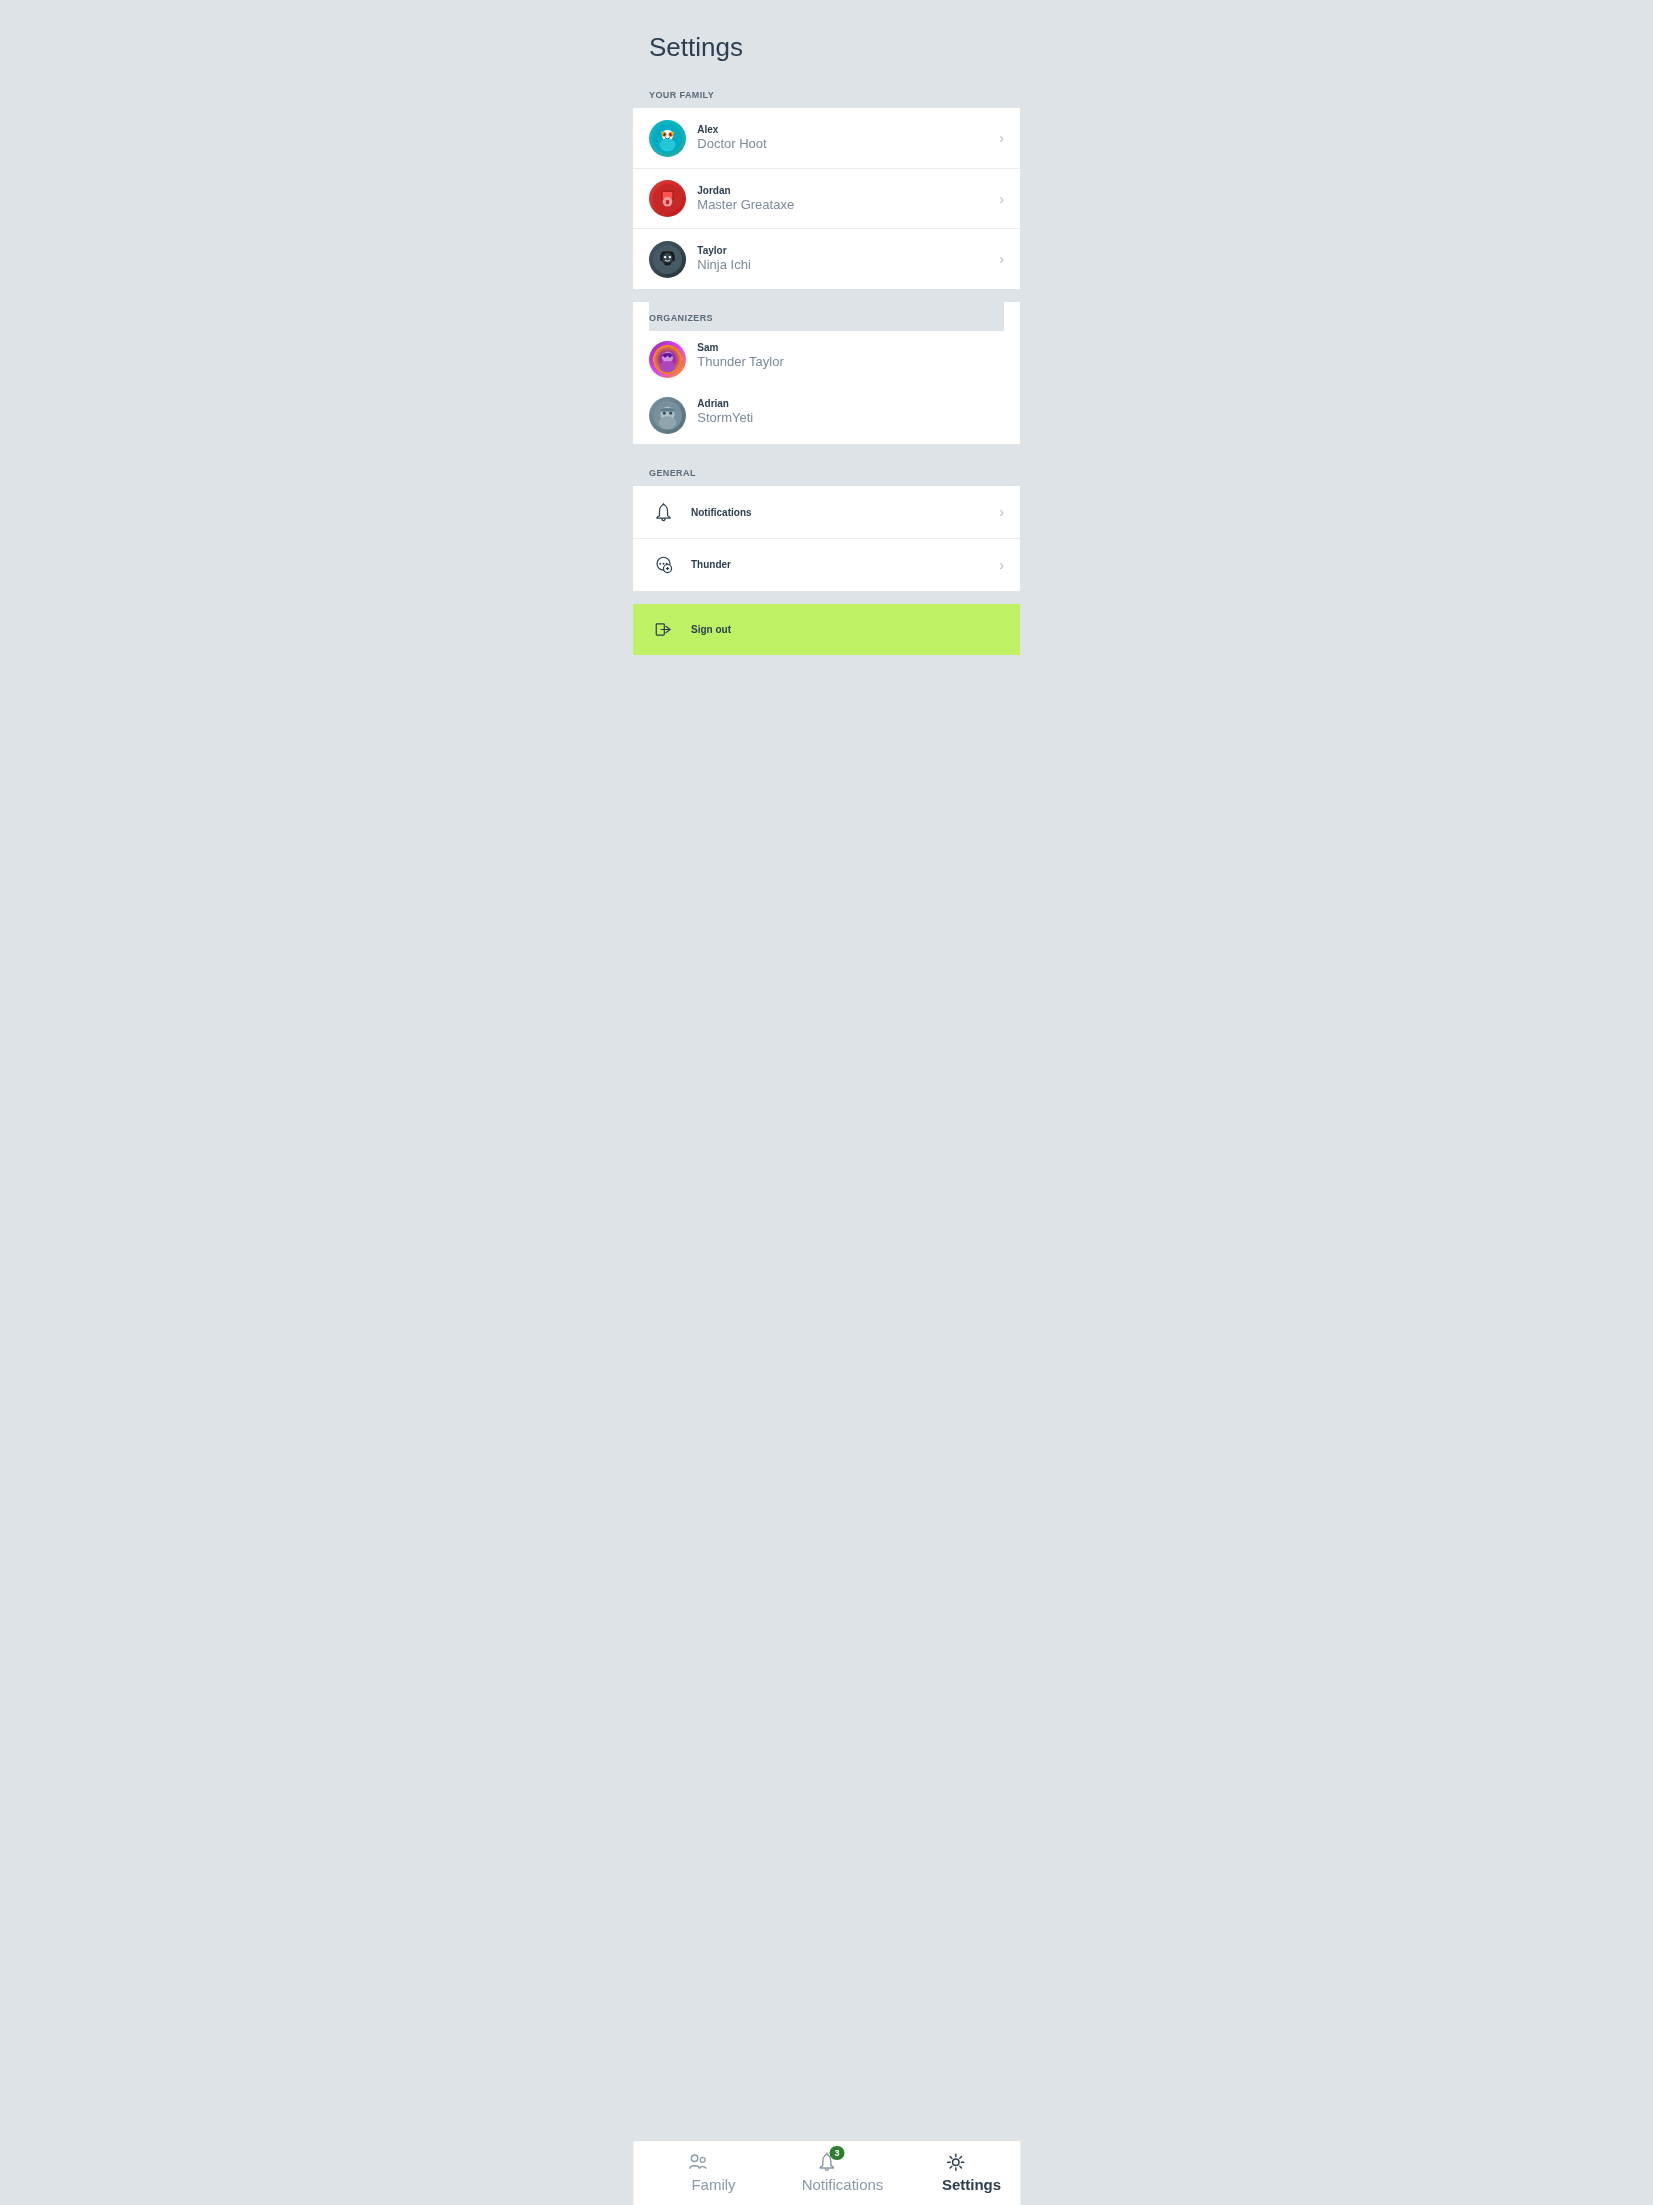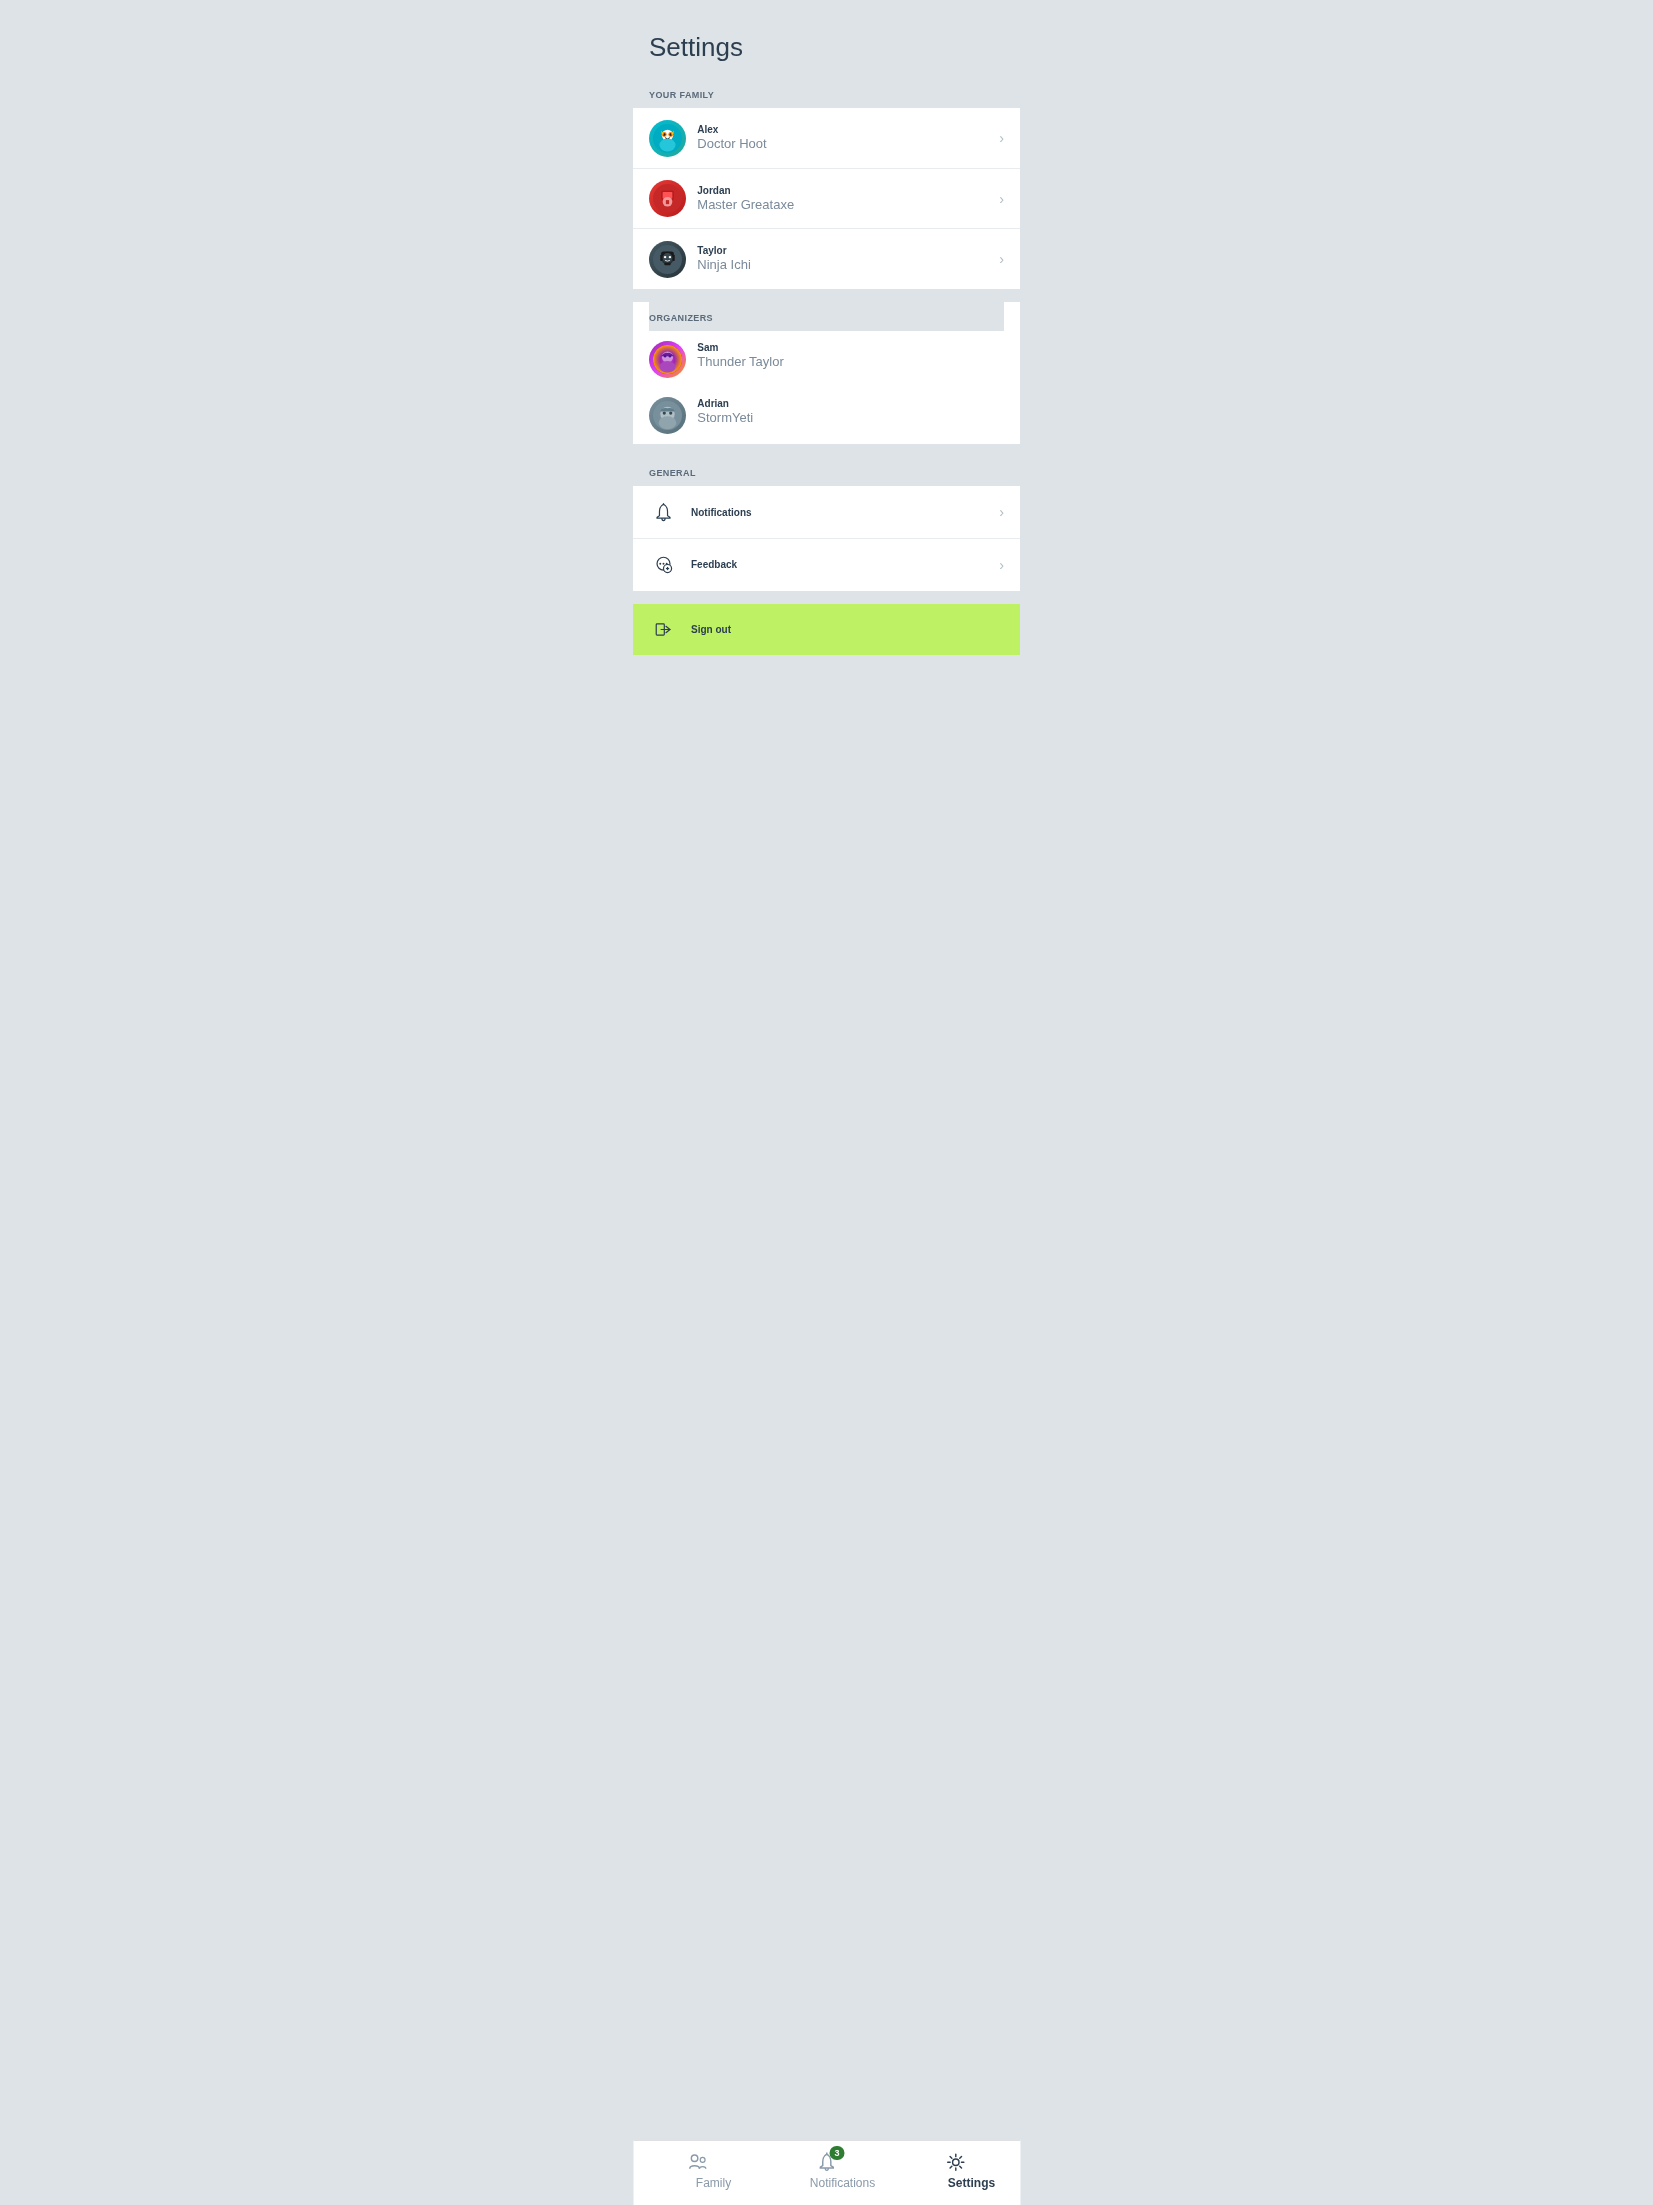--- a/index.html
+++ b/index.html
@@ -161,21 +161,21 @@
       flex: 1;
       display: flex;
       flex-direction: column;
       align-items: center;
       cursor: pointer;
       gap: 3.2px;
       padding-top: 1.6px;
     }
 
     .nav-label {
-      font-size: 12px;
+      font-size: 15px;
       color: #8a9aaa;
       margin-left: 32px;
     }
 
     .nav-label.active {
       color: #2c3e50;
       font-weight: 700;
     }
 
     .nav-icon {
@@ -360,21 +360,21 @@
           <circle cx="13" cy="12" r="8" stroke="#2c3e50" stroke-width="1.5" fill="none"></circle>
           <circle cx="18" cy="18" r="5" stroke="#2c3e50" stroke-width="1.5" fill="white"></circle>
           <line x1="16" y1="18" x2="20" y2="18" stroke="#2c3e50" stroke-width="1.5"></line>
           <line x1="18" y1="16" x2="18" y2="20" stroke="#2c3e50" stroke-width="1.5"></line>
           <circle cx="9" cy="12" r="1.2" fill="#2c3e50"></circle>
           <circle cx="13" cy="12" r="1.2" fill="#2c3e50"></circle>
           <circle cx="17" cy="12" r="1.2" fill="#2c3e50"></circle>
         </svg>
       </div>
       <div class="item-text">
-        <div class="item-name">Feedback</div>
+        <div class="item-name">Thunder</div>
       </div>
       <span class="chevron">›</span>
     </div>
   </div>
 
   <div class="section-gap"></div>
 
   <div class="list-section">
     <div class="list-item sign-out-item">
       <div class="icon-container">

